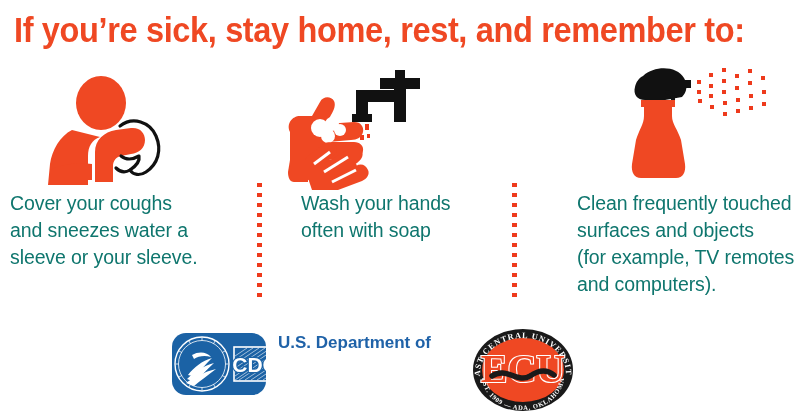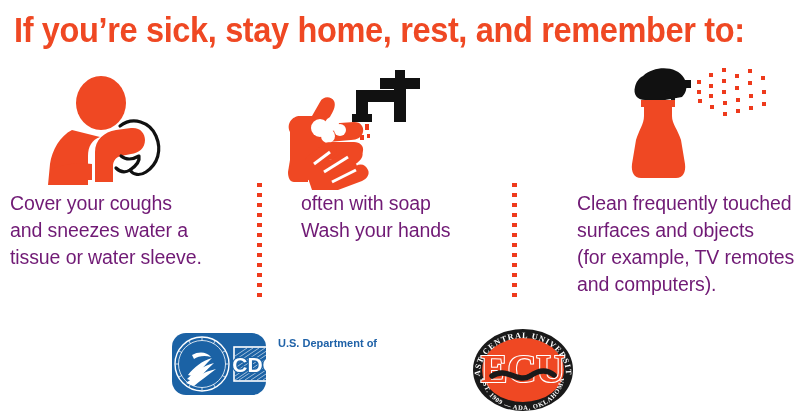--- a/index.html
+++ b/index.html
@@ -43,21 +43,21 @@
   #col-3 { left: 545px; top: 60px; width: 278px; }
 
   .icon-wrap {
     position: relative;
     height: 130px;
   }
   .caption {
     font-family: "Liberation Sans", sans-serif;
     font-size: 19.5px;
     line-height: 27px;
-    color: #701a75;
+    color: #0f766e;
     letter-spacing: -0.1px;
   }
   #col-1 .caption { padding-left: 10px; width: 215px; }
   #col-2 .caption { padding-left: 33px; width: 200px; }
   #col-3 .caption { padding-left: 32px; width: 250px; }
 
   
   .divider {
     position: absolute;
     top: 183px;
@@ -92,21 +92,21 @@
     border-radius: 14px;
     position: relative;
     overflow: hidden;
     flex: none;
   }
   #cdc-text {
     margin-left: 12px;
     margin-top: 3px;
     color: #1F62A8;
     font-family: "Liberation Sans", sans-serif;
-    font-size: 11px;
+    font-size: 17px;
     line-height: 14.2px;
   }
   #cdc-text .b { font-weight: bold; }
 
   #ecu-logo {
     position: absolute;
     left: 468px;
     top: 0px;
     width: 110px;
     height: 88px;
@@ -131,21 +131,21 @@
 
       <path d="M50 110 C 62 104, 78 102, 92 104 L 92 120 L 50 120 Z" fill="#EF4823"></path>
 
       <path d="M120 66 C 133 56, 150 62, 156 76 C 162 90, 158 104, 146 112 C 140 116, 133 115, 130 110 C 136 106, 140 101, 139 96 C 132 100, 126 100, 121 96" fill="none" stroke="#111111" stroke-width="3.2" stroke-linecap="round" stroke-linejoin="round"></path>
       <path d="M130 110 C 125 113, 120 112, 116 108" fill="none" stroke="#111111" stroke-width="3.2" stroke-linecap="round"></path>
     </svg>
   </div>
   <div class="caption">
     <div>Cover your coughs</div>
     <div>and sneezes water a</div>
-    <div>tissue or water sleeve.</div>
+    <div>sleeve or your sleeve.</div>
   </div>
 </div>
 
 <div class="col" id="col-2">
   <div class="icon-wrap">
     <svg width="230" height="130" viewBox="0 0 230 130">
 
       <rect x="126" y="28" width="12" height="34" fill="#111111"></rect>
 
       <rect x="112" y="18" width="40" height="11" fill="#111111"></rect>
@@ -175,22 +175,22 @@
                L 82 88 C 87 85, 92 87, 94 91 C 96 96, 93 100, 89 103 L 66 117
                L 88 106 C 93 103, 98 105, 100 110 C 102 114, 99 119, 94 121 L 70 130 L 44 130 Z" fill="#EF4823"></path>
       <path d="M46 104 L 62 92" stroke="#FFFFFF" stroke-width="3" fill="none"></path>
       <path d="M56 112 L 80 97" stroke="#FFFFFF" stroke-width="3" fill="none"></path>
       <path d="M64 122 L 88 110" stroke="#FFFFFF" stroke-width="3" fill="none"></path>
 
       <path d="M22 100 L 40 100 L 40 122 L 26 122 C 22 122, 20 118, 20 112 Z" fill="#EF4823"></path>
     </svg>
   </div>
   <div class="caption">
+    <div>Wash your hands</div>
     <div>often with soap</div>
-    <div>Wash your hands</div>
   </div>
 </div>
 
 <div class="col" id="col-3">
   <div class="icon-wrap">
     <svg width="278" height="130" viewBox="0 0 278 130">
 
       <path d="M98 16 C 110 5, 132 6, 139 18 C 143 25, 142 32, 137 37 L 120 40 L 100 40
                C 92 40, 88 34, 90 27 C 91 22, 94 18, 98 16 Z" fill="#111111"></path>
 

